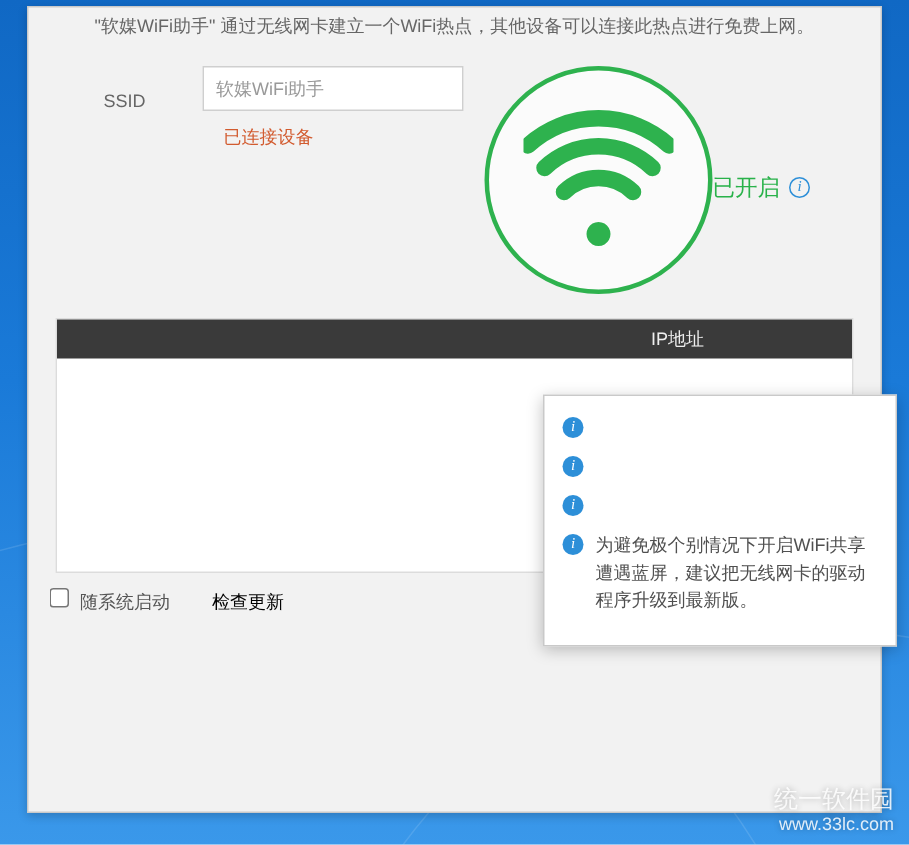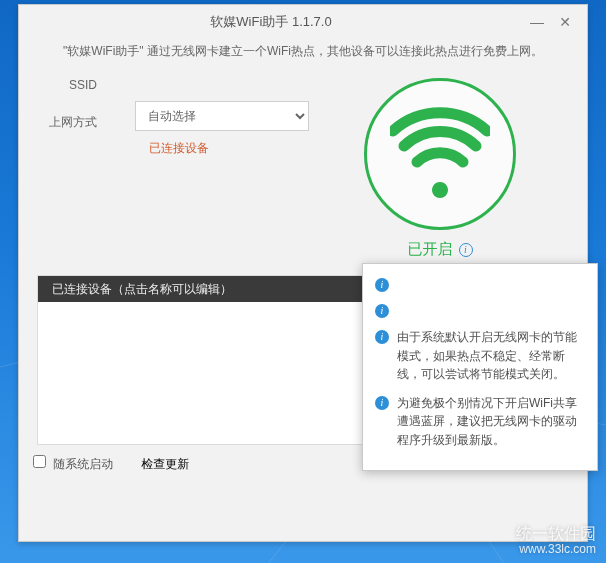--- a/index.html
+++ b/index.html
@@ -86,21 +86,20 @@
     border-radius: 3px;
     font-size: 14px;
     cursor: pointer;
   }
   .restart-row { justify-content: center; margin-top: 4px; }
   .restart { color: #d25b2f; cursor: pointer; }
 
   .wifi-col {
     flex: 1;
     display: flex;
-    flex-direction: column;
     align-items: center;
     padding-top: 0;
   }
   .wifi-circle {
     width: 152px; height: 152px;
     border: 3px solid #2eb24e;
     border-radius: 50%;
     background: #fbfbfb;
     display: flex;
     align-items: center;
@@ -179,38 +178,28 @@
     text-shadow: 0 0 4px rgba(0,0,0,0.3);
     z-index: 1;
   }
   .watermark .small { font-size: 12px; }
 </style>
 </head>
 <body>
 <div class="bg-arcs"></div>
 
 <div class="window">
-  <div class="titlebar">
-    <div class="title">软媒WiFi助手 1.1.7.0</div>
-    <div class="winbtn">—</div>
-    <div class="winbtn">✕</div>
-  </div>
 
   <div class="desc">"软媒WiFi助手" 通过无线网卡建立一个WiFi热点，其他设备可以连接此热点进行免费上网。</div>
 
   <div class="content">
     <div class="form-col">
       <div class="row">
         <label>SSID</label>
-      </div>
-      <div class="row">
-        <label>上网方式</label>
-        <select>
-          <option>自动选择</option>
-        </select>
+        <input type="text" value="软媒WiFi助手" style="">
       </div>
       <div class="row restart-row">
         <span class="restart">已连接设备</span>
       </div>
     </div>
 
     <div class="wifi-col">
       <div class="wifi-circle">
         <svg class="wifi-glyph" viewBox="0 0 100 100">
           <path d="M50 78 a8 8 0 1 0 0.001 0" fill="#2eb24e"></path>
@@ -221,21 +210,20 @@
       </div>
       <div class="status-row">
         <span class="status">已开启</span>
         <span class="info-icon">i</span>
       </div>
     </div>
   </div>
 
   <div class="devices-section">
     <div class="devices-header">
-      <span>已连接设备（点击名称可以编辑）</span>
       <span class="col-ip">IP地址</span>
     </div>
   </div>
 
   <div class="footer">
     <label>
       <input type="checkbox" style="">
       <span>随系统启动</span>
     </label>
     <span class="link">检查更新</span>
@@ -245,21 +233,20 @@
 <div class="popup">
   <ul>
     <li>
       <span class="bullet">i</span>
     </li>
     <li>
       <span class="bullet">i</span>
     </li>
     <li>
       <span class="bullet">i</span>
-      <span>由于系统默认开启无线网卡的节能模式，如果热点不稳定、经常断线，可以尝试将节能模式关闭。</span>
     </li>
     <li>
       <span class="bullet">i</span>
       <span>为避免极个别情况下开启WiFi共享遭遇蓝屏，建议把无线网卡的驱动程序升级到最新版。</span>
     </li>
 
   </ul>
 
 </div>
 

